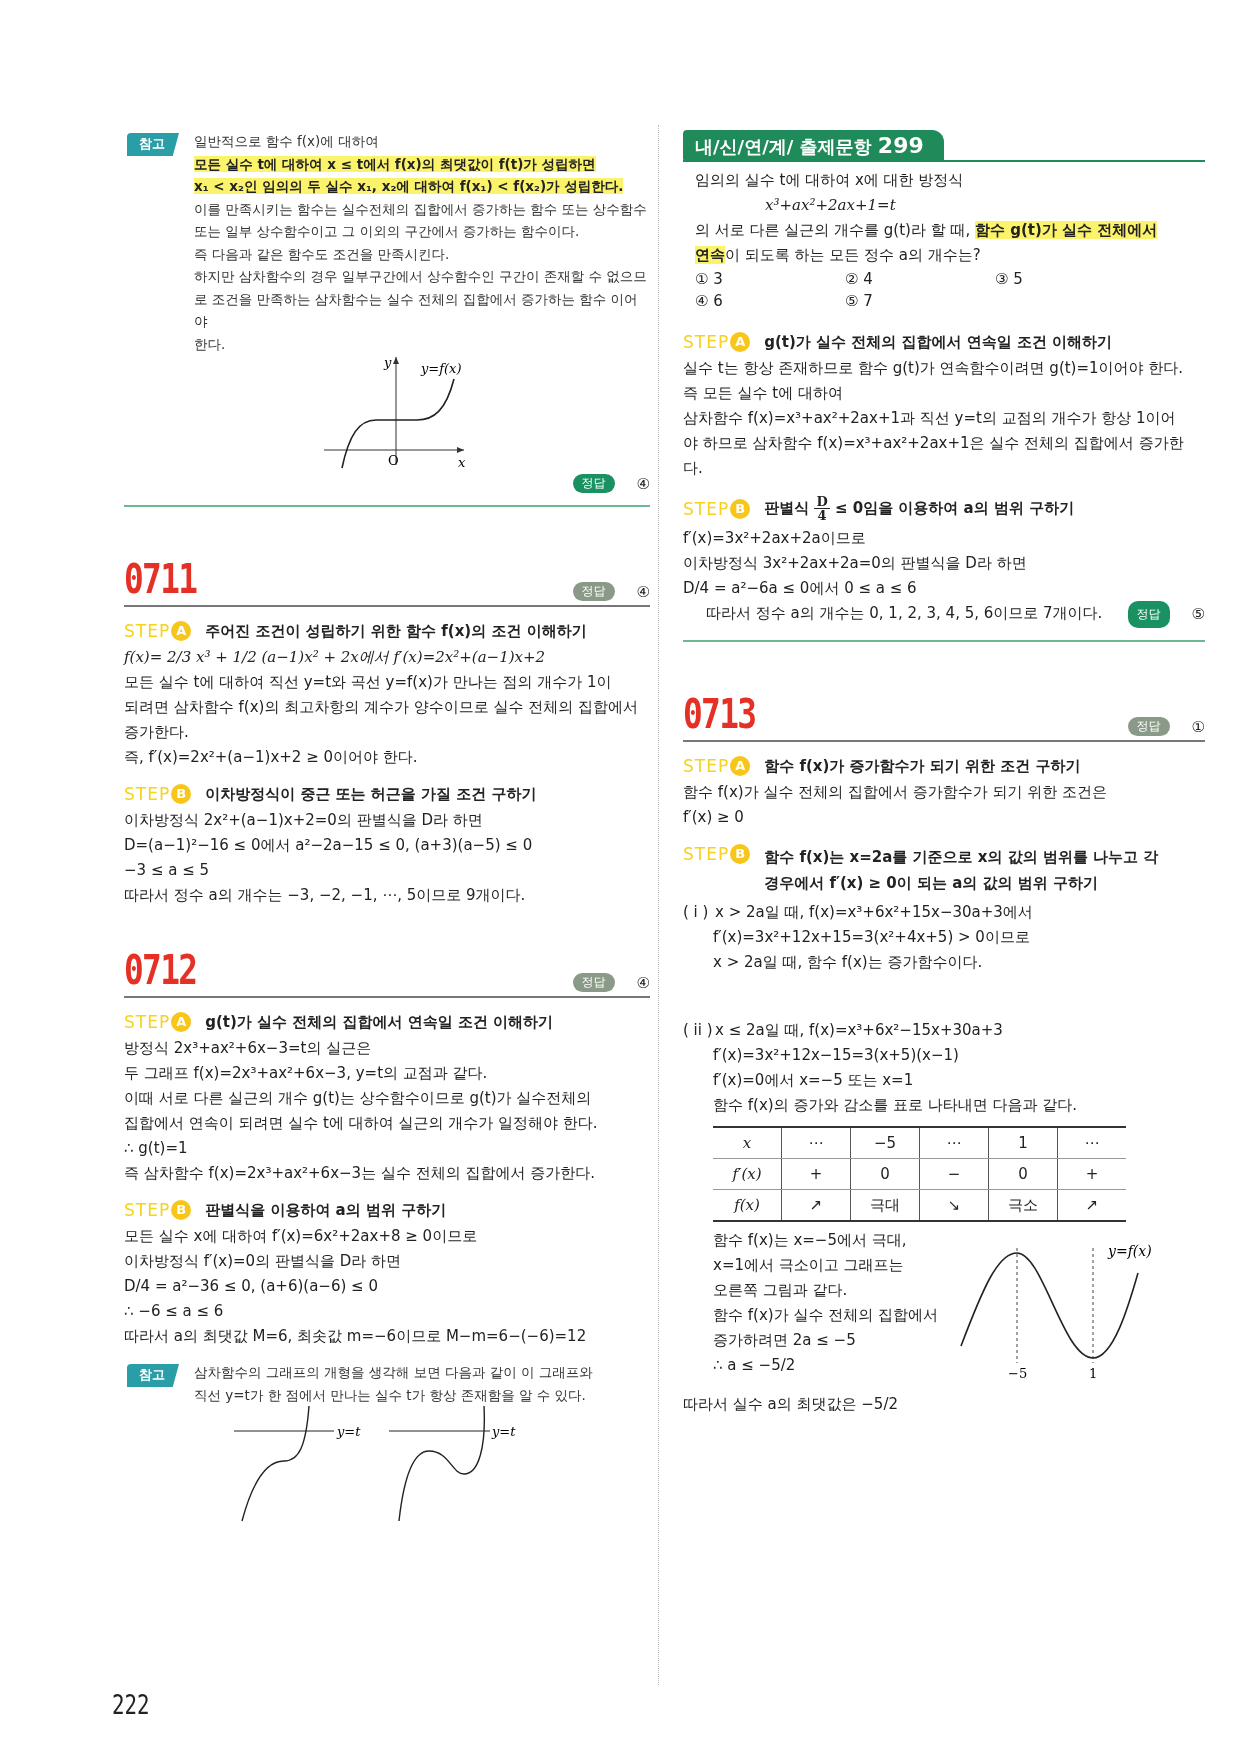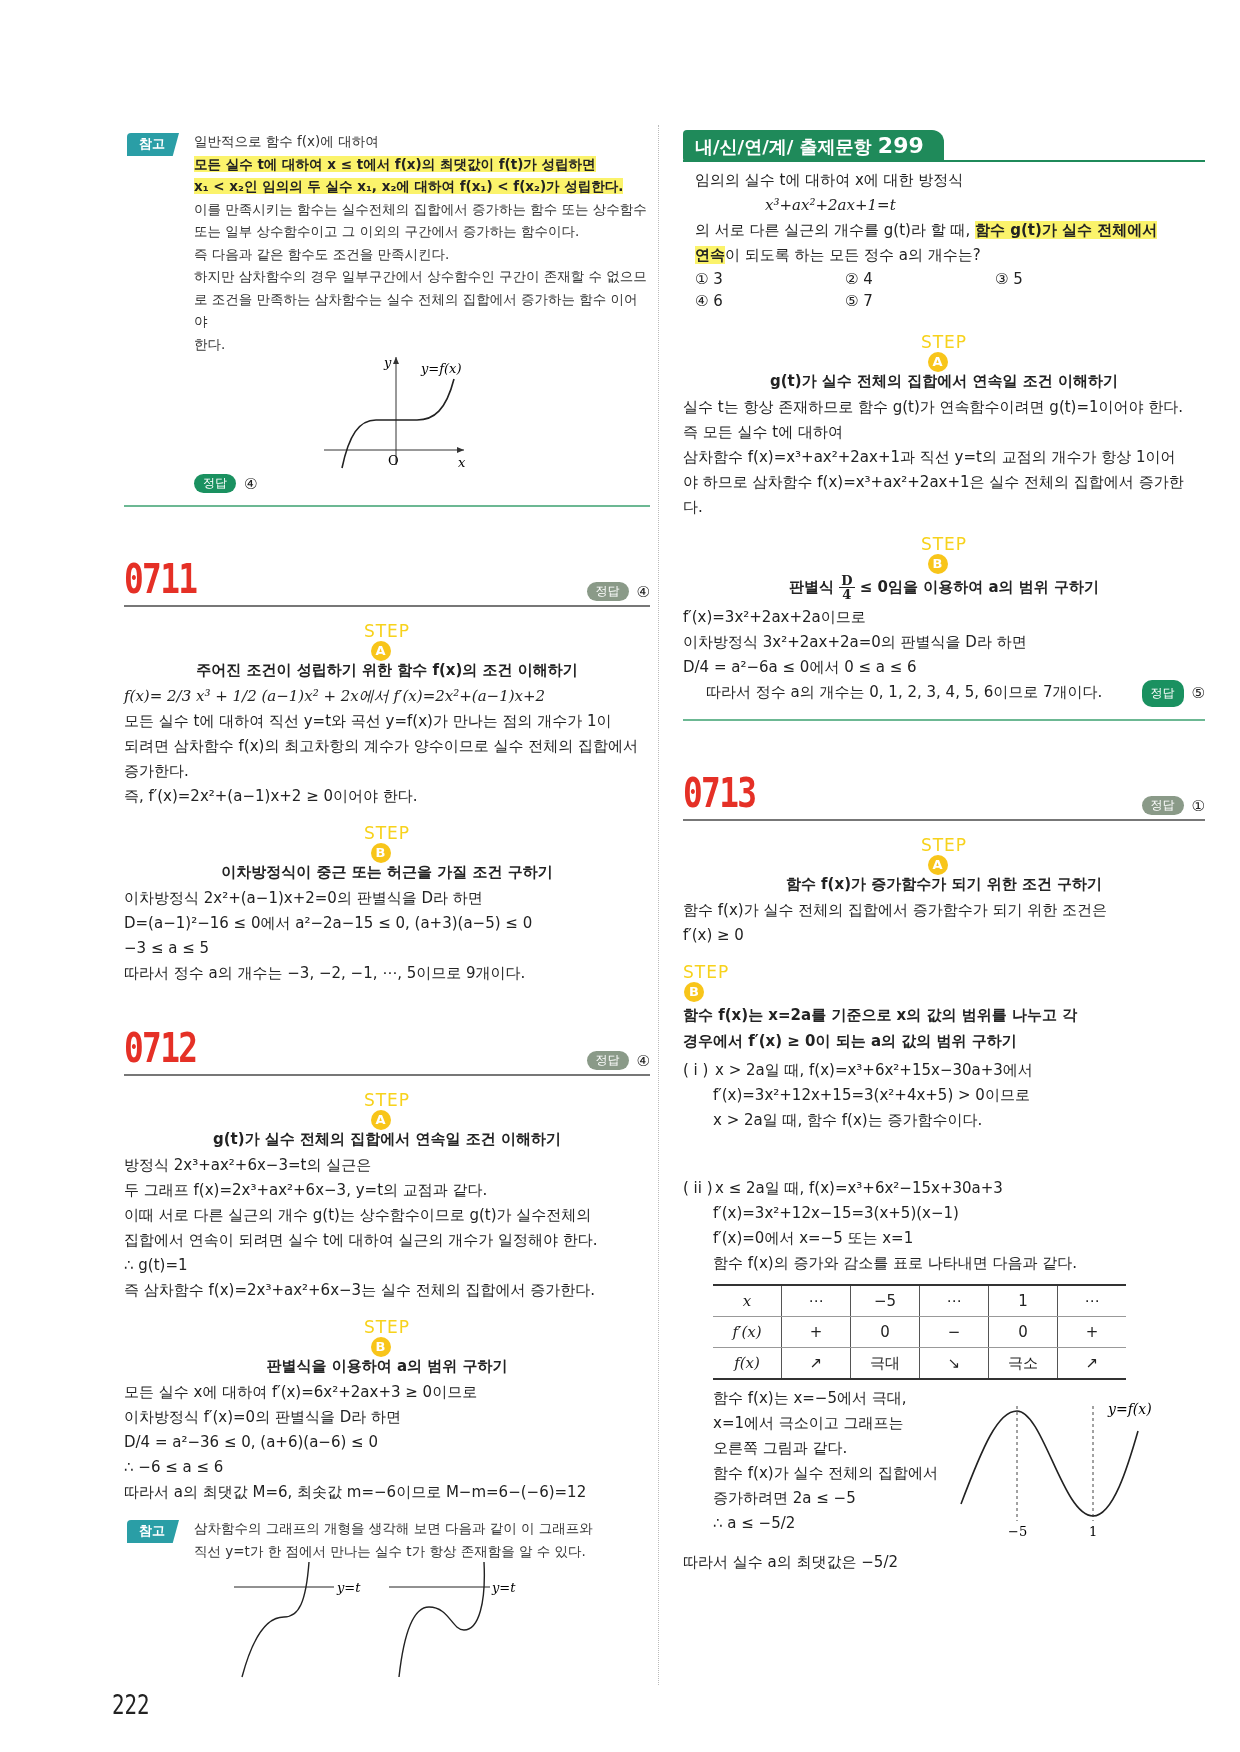--- a/index.html
+++ b/index.html
@@ -9,31 +9,31 @@
   .col{position:absolute;}
   .left{left:112px;top:130px;width:526px;margin-left:12px;}
   .right{left:683px;top:130px;width:522px;}
   .vsep{position:absolute;left:658px;top:125px;height:1560px;border-left:1px dotted #bbb;}
   .note{position:relative;padding-left:70px;}
   .note-tag{position:absolute;left:3px;top:3px;background:#2a9ea6;color:#fff;font-weight:bold;
             font-size:13px;padding:2px 14px 3px 12px;border-radius:4px 0 4px 0;
             clip-path:polygon(0 0,100% 0,88% 100%,0 100%);}
   .nl{line-height:22.5px;font-size:13.5px;color:#333;}
   .hl{background:#fbf36b;font-weight:bold;color:#222;}
-  .ans{display:flex;align-items:center;gap:8px;}
+  .ans{display:flex;justify-content:flex-end;align-items:center;gap:22px;}
   .ans-badge{color:#fff;font-size:12px;padding:1px 9px;border-radius:10px;}
   .ans-badge.green{background:#1a9160;}
   .ans-badge.gray{background:#8a9a88;}
   .ans-val{font-size:15px;}
   .green-rule{border-top:2px solid #6cb893;margin-top:12px;}
   .prob-head{display:flex;justify-content:space-between;align-items:flex-end;
              border-bottom:2px solid #777;padding-bottom:4px;}
   .prob-num{font-family:"DejaVu Sans Mono","Liberation Mono",monospace;font-weight:bold;
             color:#e53026;font-size:40px;letter-spacing:-2px;line-height:44px;transform:scaleX(0.82);transform-origin:left;}
-  .step{display:flex;align-items:center;margin-top:14px;margin-bottom:4px;font-weight:bold;font-size:15px;flex-direction:column;}
+  .step{display:flex;align-items:center;margin-top:14px;margin-bottom:4px;font-weight:bold;font-size:15px;}
   .step-lbl{color:#f7d21c;font-weight:normal;font-size:17px;letter-spacing:1px;}
   .step-circ{display:inline-block;width:20px;height:20px;border-radius:50%;background:#f8c51a;color:#fff;
              font-size:13px;text-align:center;line-height:20px;margin-left:1px;margin-right:14px;font-weight:bold;}
   .ln{line-height:25px;font-size:15px;}
   .indent{padding-left:30px;}
   .frac{display:inline-flex;flex-direction:column;vertical-align:middle;text-align:center;font-size:13px;line-height:13px;font-style:normal;font-family:"DejaVu Serif",serif;}
   .frac span:first-child{border-bottom:1px solid #222;padding:0 2px;}
   .gbanner{display:inline-block;background:#1f8a5a;color:#fff;font-weight:bold;font-size:18px;
            padding:3px 20px 3px 12px;border-radius:4px 12px 0 4px;}
   .gline{border-top:2px solid #1f8a5a;margin-top:-2px;}
@@ -131,21 +131,21 @@
     <div class="ln">이때 서로 다른 실근의 개수 g(t)는 상수함수이므로 g(t)가 실수전체의</div>
     <div class="ln">집합에서 연속이 되려면 실수 t에 대하여 실근의 개수가 일정해야 한다.</div>
     <div class="ln">∴ g(t)=1</div>
     <div class="ln">즉 삼차함수 f(x)=2x³+ax²+6x−3는 실수 전체의 집합에서 증가한다.</div>
 
     <div class="step">
       <span class="step-lbl">STEP</span>
       <span class="step-circ">B</span>
       <span>판별식을 이용하여 a의 범위 구하기</span>
     </div>
-    <div class="ln">모든 실수 x에 대하여 f′(x)=6x²+2ax+3 ≥ 0이므로</div>
+    <div class="ln">모든 실수 x에 대하여 f′(x)=6x²+2ax+8 ≥ 0이므로</div>
     <div class="ln">이차방정식 f′(x)=0의 판별식을 D라 하면</div>
     <div class="ln">D/4 = a²−36 ≤ 0, (a+6)(a−6) ≤ 0</div>
     <div class="ln">∴ −6 ≤ a ≤ 6</div>
     <div class="ln">따라서 a의 최댓값 M=6, 최솟값 m=−6이므로 M−m=6−(−6)=12</div>
 
     <div class="note" style="margin-top:12px;">
       <div class="note-tag">참고</div>
       <div class="nl">삼차함수의 그래프의 개형을 생각해 보면 다음과 같이 이 그래프와</div>
       <div class="nl">직선 y=t가 한 점에서 만나는 실수 t가 항상 존재함을 알 수 있다.</div>
       <div style="height:120px;">

